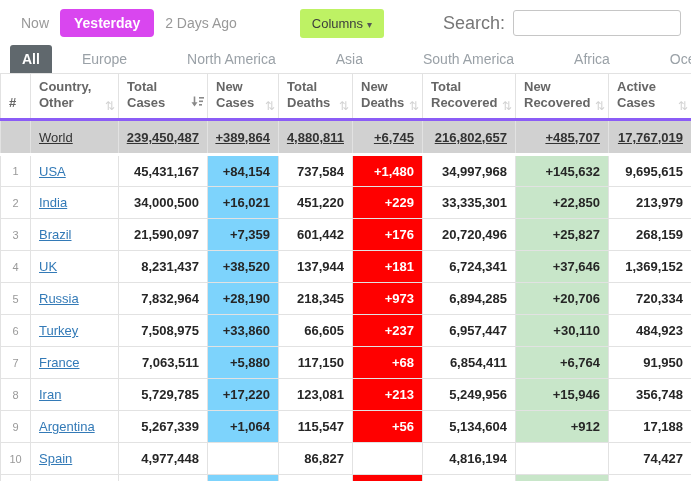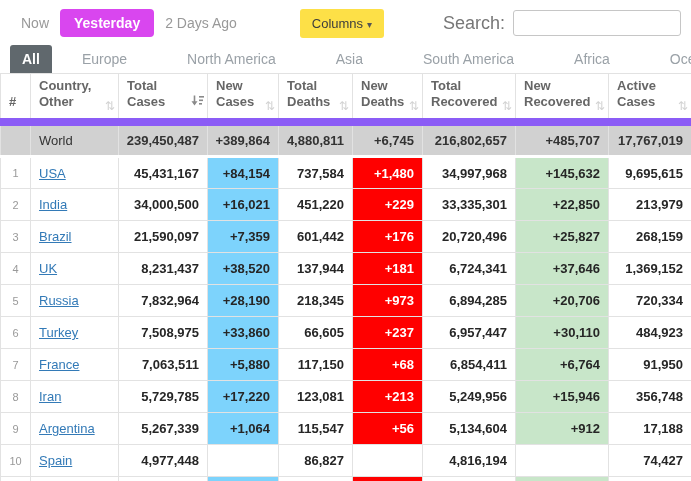--- a/index.html
+++ b/index.html
@@ -15,21 +15,21 @@
     display: flex; align-items: center;
     padding: 8px 10px 0 10px; height: 38px;
   }
   .time-btn {
     border: none; background: transparent; color: #999;
     font-family: inherit; font-size: 14px; padding: 5px 11px; cursor: pointer;
     border-radius: 4px; white-space: nowrap; text-align: right;
   }
   .time-btn.active { background: #d946ef; color: #fff; font-weight: 700; padding: 6px 14px; }
   .columns-btn {
-    margin-left: 52px; border: none; background: #fde047; color: #3d3d3d;
+    margin-left: 52px; border: none; background: #bef264; color: #3d3d3d;
     font-family: inherit; font-size: 13px; padding: 7px 12px; border-radius: 3px;
     cursor: pointer; white-space: nowrap;
   }
   .columns-btn .caret { font-size: 10px; color: #555; margin-left: 4px; }
   .search-wrap { margin-left: auto; display: flex; align-items: center; }
   .search-wrap label { color: #777; font-size: 18px; margin-right: 8px; }
   .search-wrap input {
     width: 168px; height: 26px; border: 1px solid #c6c6c6; border-radius: 3px;
     padding: 2px 6px; font-family: inherit; font-size: 13px; outline: none;
   }
@@ -58,22 +58,22 @@
   }
   .sort-active { position: absolute; right: 3px; bottom: 7px; }
 
   tbody td { height: 32px; font-size: 13px; }
   td.rank { text-align: center; color: #999; font-size: 11px; font-weight: 400; }
   td.country { padding-left: 8px; }
   td.country a { color: #337ab7; font-weight: 400; font-size: 13px; text-decoration: underline; }
   td.num { text-align: right; padding-right: 8px; font-weight: 700; color: #262626; }
 
   tr.world-row td {
-    background: #d1d1d1; border-top: 8px solid #8b5cf6; border-bottom: 3px solid #fff;
-    height: 35px; color: #333;
+    background: #d1d1d1; border-top: 3px solid #8b5cf6; border-bottom: 3px solid #fff;
+    height: 35px; color: #333; text-decoration: underline;
   }
   tr.world-row td.country { font-weight: 400; font-size: 13px; }
 
   .bg-yellow { background: #7dd3fc; }
   .bg-red    { background: #FF0000; color: #fff !important; }
   .bg-green  { background: #C8E6C9; }
 </style>
 </head>
 <body>
 

